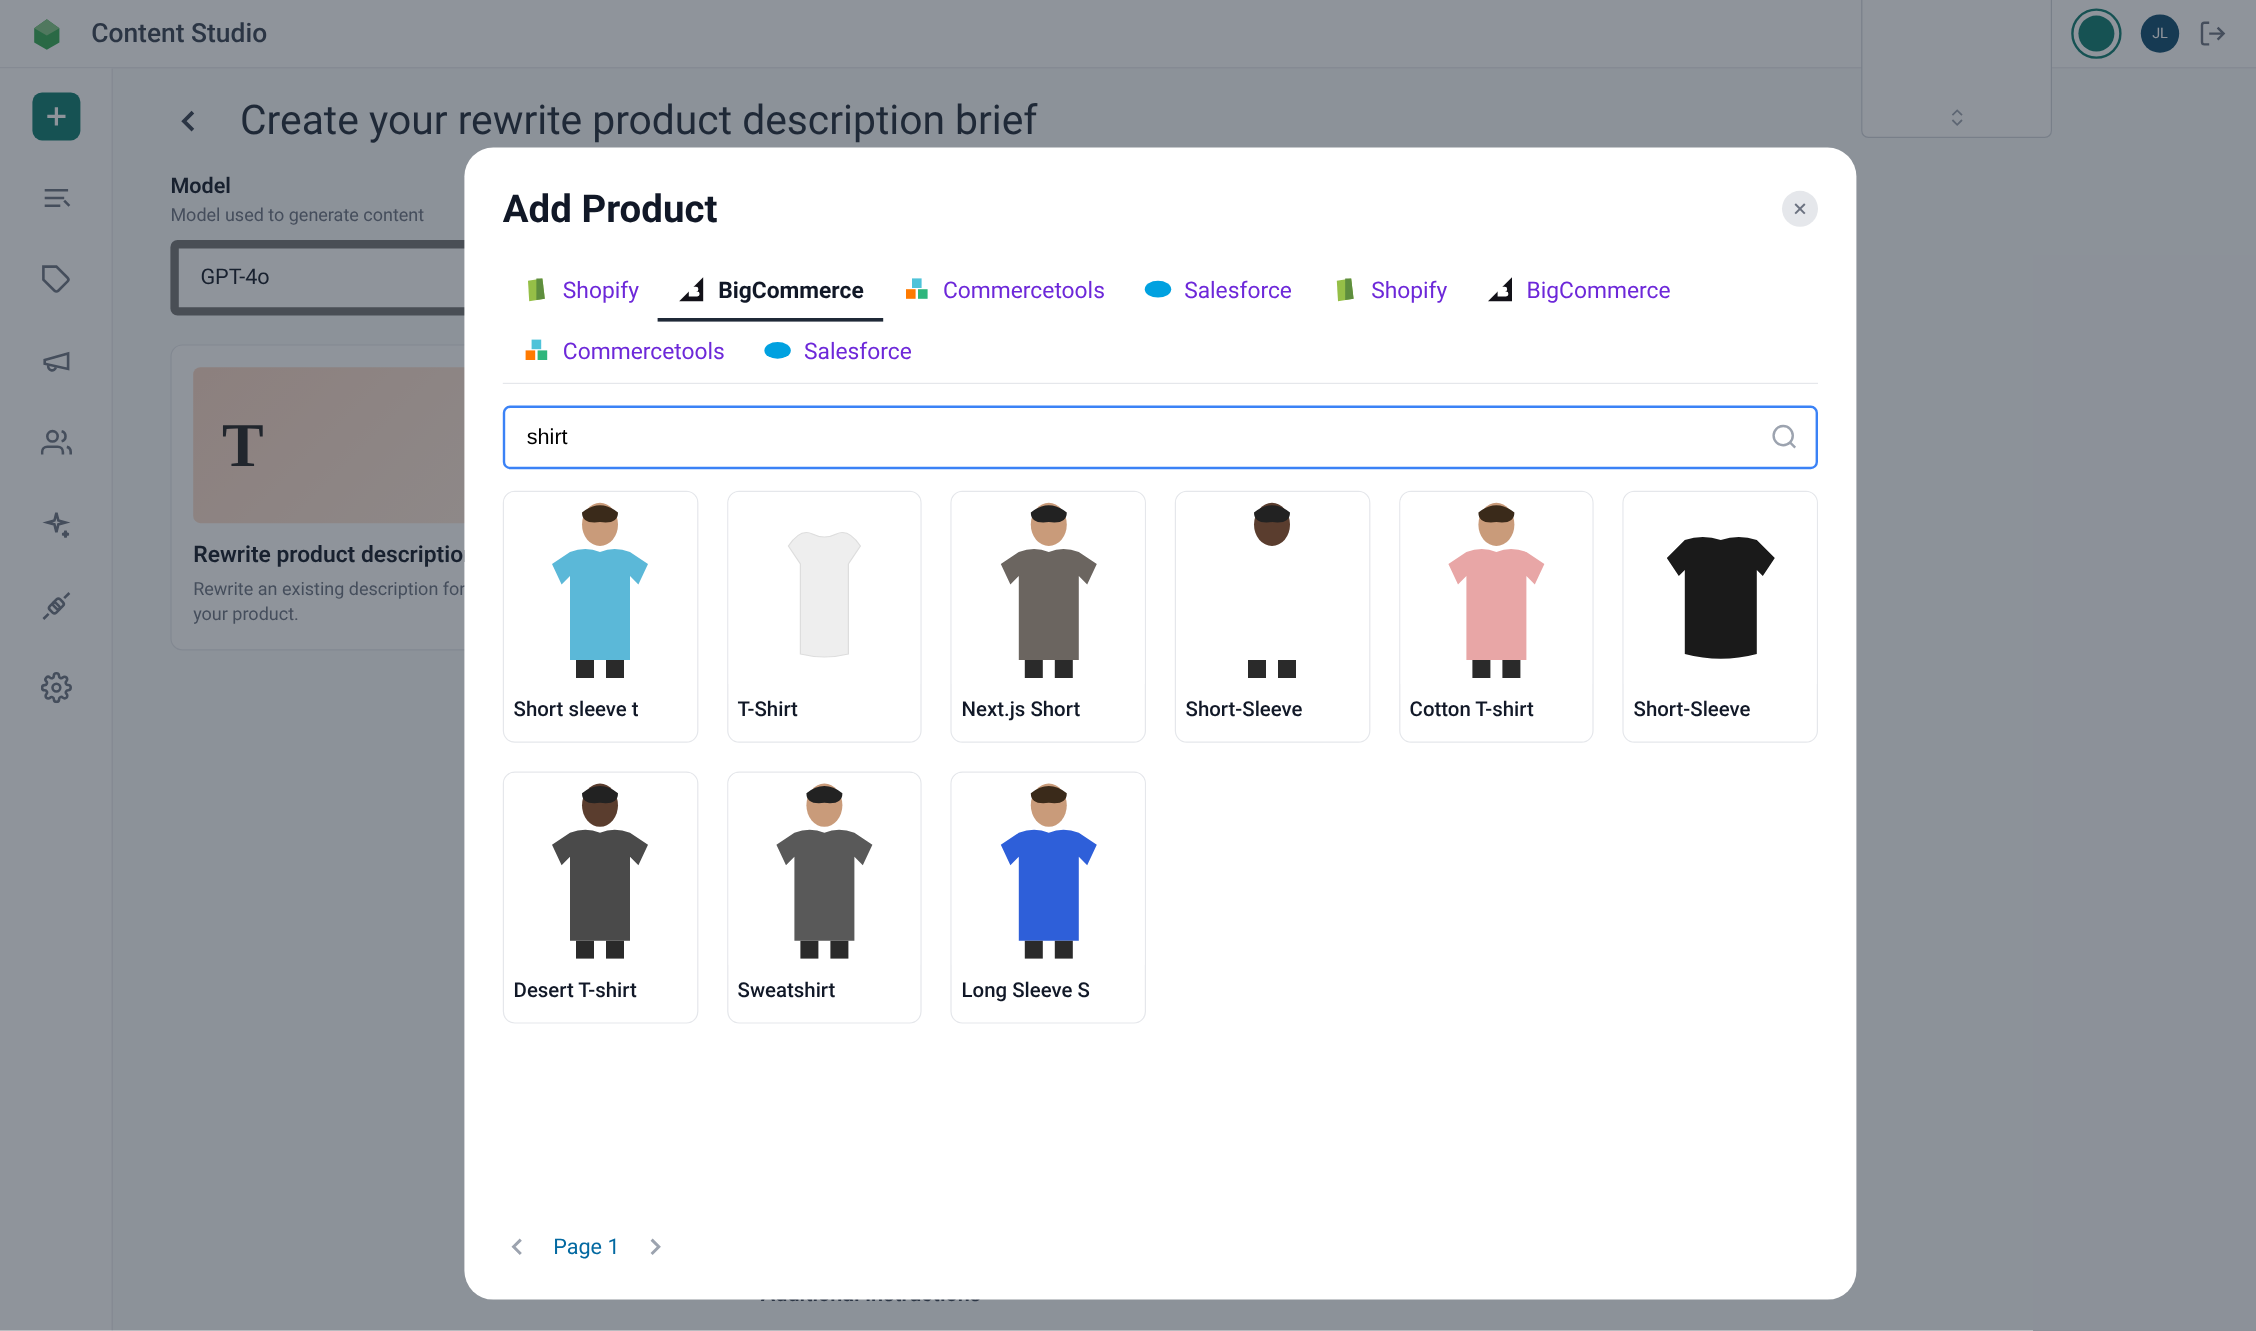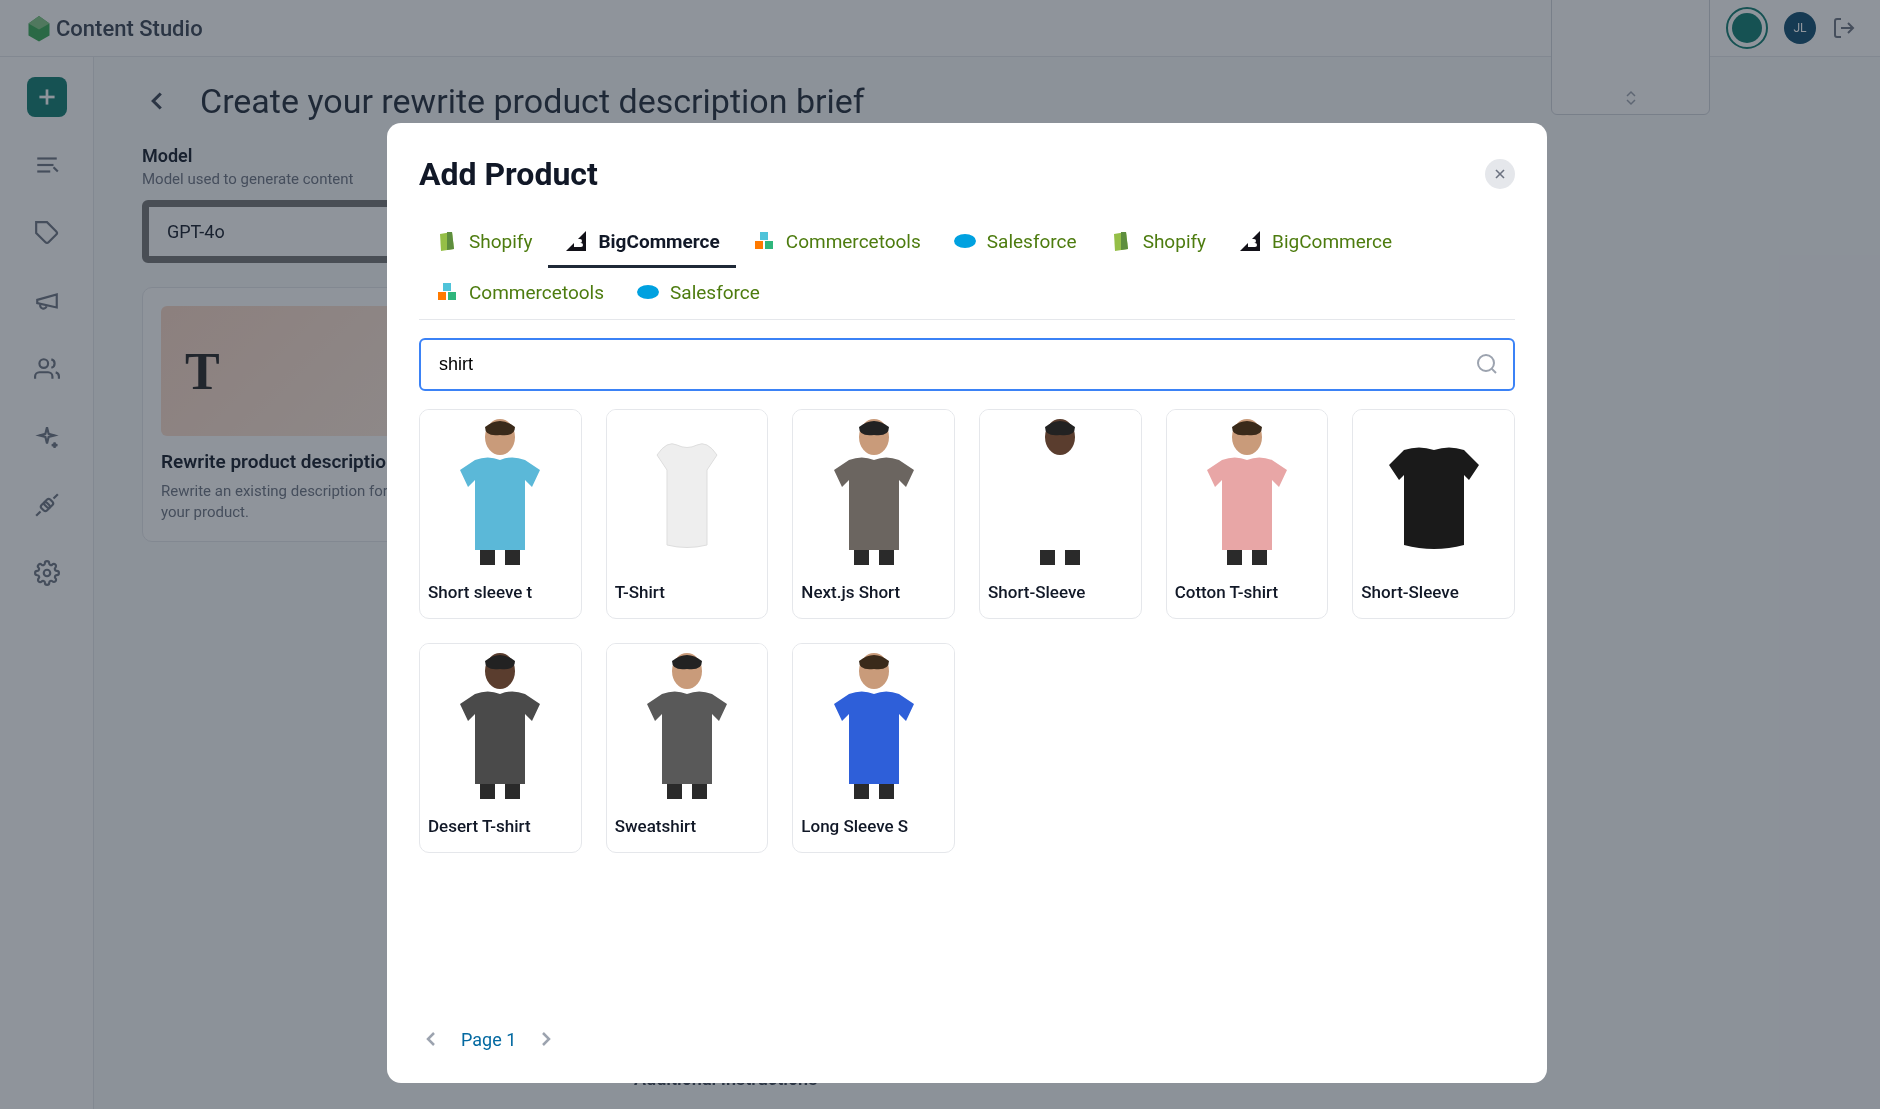--- a/index.html
+++ b/index.html
@@ -1,20 +1,20 @@
 <!DOCTYPE html>
 <html><head>
 <meta charset="utf-8">
 <style>
 * { margin: 0; padding: 0; box-sizing: border-box; }
 body { font-family: -apple-system, BlinkMacSystemFont, "Segoe UI", Roboto, sans-serif; background: #f9fafb; color: #111827; overflow: hidden; width: 1880px; height: 1109px; position: relative; }
 
 
 .header { height: 57px; border-bottom: 1px solid #e5e7eb; display: flex; align-items: center; padding: 0 24px; justify-content: space-between; background: #fff; }
-.header-left { display: flex; align-items: center; gap: 2px; text-align: right; }
+.header-left { display: flex; align-items: center; gap: 22px; text-align: right; }
 .logo { width: 30px; height: 30px; }
 .app-title { font-size: 22px; font-weight: 500; color: #374151; }
 .header-right { display: flex; align-items: center; gap: 16px; }
 .dropdown { border: 1px solid #d1d5db; border-radius: 6px; padding: 8px 14px; font-size: 17px; color: #374151; display: flex; align-items: center; gap: 120px; background: #fff; flex-direction: column; }
 .avatar-ring { width: 42px; height: 42px; border-radius: 50%; border: 2px solid #0d7a6f; display:flex; align-items:center; justify-content:center; }
 .avatar-inner { width: 30px; height: 30px; border-radius: 50%; background: #0d7a6f; }
 .avatar-user { width: 32px; height: 32px; border-radius: 50%; background: #0c4a6e; color: #fff; display:flex; align-items:center; justify-content:center; font-size: 12px; }
 .exit-icon { width: 24px; height: 24px; }
 
 
@@ -39,27 +39,27 @@
 .card-img::before { content:"T"; position:absolute; left: 24px; top: 36px; font-family: Georgia, serif; font-size: 52px; font-weight: bold; color: #222; }
 .card-title { font-size: 19px; font-weight: 600; margin-bottom: 8px; }
 .card-desc { font-size: 15px; color: #6b7280; line-height: 1.4; }
 
 .additional { position: absolute; bottom: 20px; left: 540px; font-size: 18px; font-weight: 600; color: #374151; }
 
 
 .overlay { position: absolute; inset: 0; background: rgba(31,41,55,0.5); z-index: 50; }
 
 
-.modal { position: absolute; left: 387px; top: 123px; width: 1160px; height: 960px; background: #fff; border-radius: 14px; z-index: 60; padding: 32px; display:flex; flex-direction:column; }
+.modal { position: absolute; left: 387px; top: 123px; width: 1160px; height: 960px; background: #fff; border-radius: 24px; z-index: 60; padding: 32px; display:flex; flex-direction:column; }
 .modal-header { display:flex; justify-content: space-between; align-items:center; margin-bottom: 24px; }
 .modal-title { font-size: 32px; font-weight: 700; color: #111827; }
 .close-btn { width: 30px; height: 30px; border-radius: 50%; background: #e5e7eb; display:flex; align-items:center; justify-content:center; color: #6b7280; }
 
 .tabs { display:flex; flex-wrap: wrap; gap: 0; border-bottom: 1px solid #e5e7eb; }
-.tab { display:flex; align-items:center; gap: 10px; padding: 12px 16px; font-size: 19px; color: #4d7c0f; border-bottom: 3px solid transparent; }
+.tab { display:flex; align-items:center; gap: 10px; padding: 12px 16px; font-size: 19px; color: #6d28d9; border-bottom: 3px solid transparent; }
 .tab.active { font-weight: 700; border-bottom-color: #1f2937; color: #111827; }
 .tab-icon { width: 24px; height: 24px; border-radius: 4px; }
 
 .search-wrap { margin-top: 18px; position: relative; }
 .search-input { width: 100%; border: 2px solid #3b82f6; border-radius: 6px; padding: 14px 50px 14px 18px; font-size: 18px; outline: none; }
 .search-icon { position: absolute; right: 16px; top: 14px; width: 24px; height: 24px; color: #9ca3af; }
 
 .grid { display: grid; grid-template-columns: repeat(6, 1fr); gap: 24px; margin-top: 18px; }
 .product { border: 1px solid #e5e7eb; border-radius: 10px; overflow: hidden; background: #fff; }
 .product-img { width: 100%; height: 160px; display:flex; align-items:center; justify-content:center; background:#fff; }

